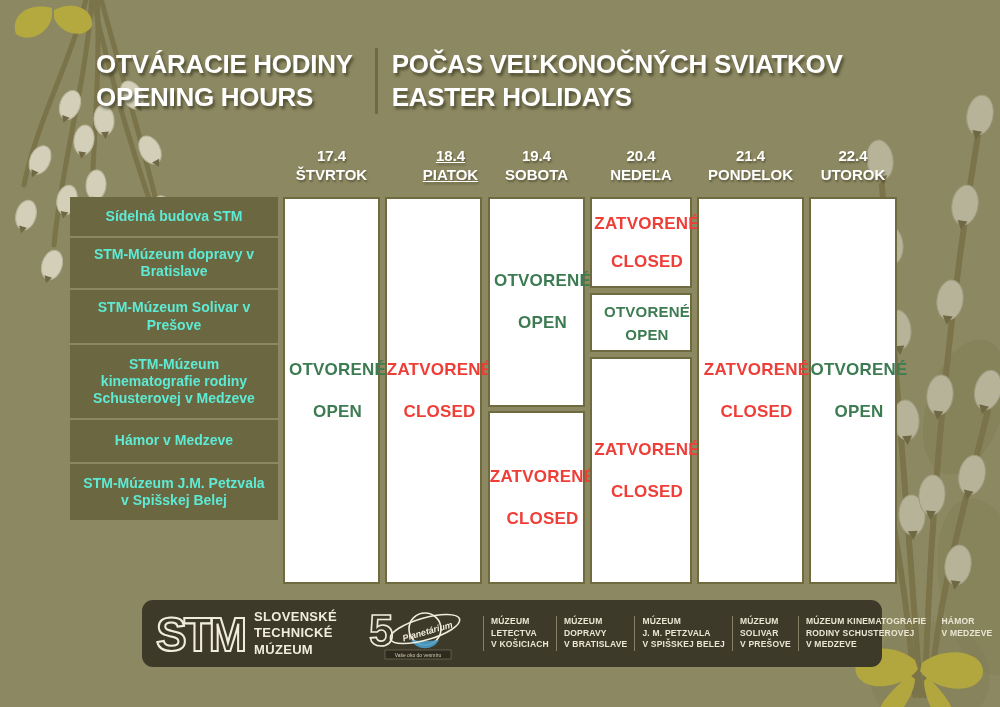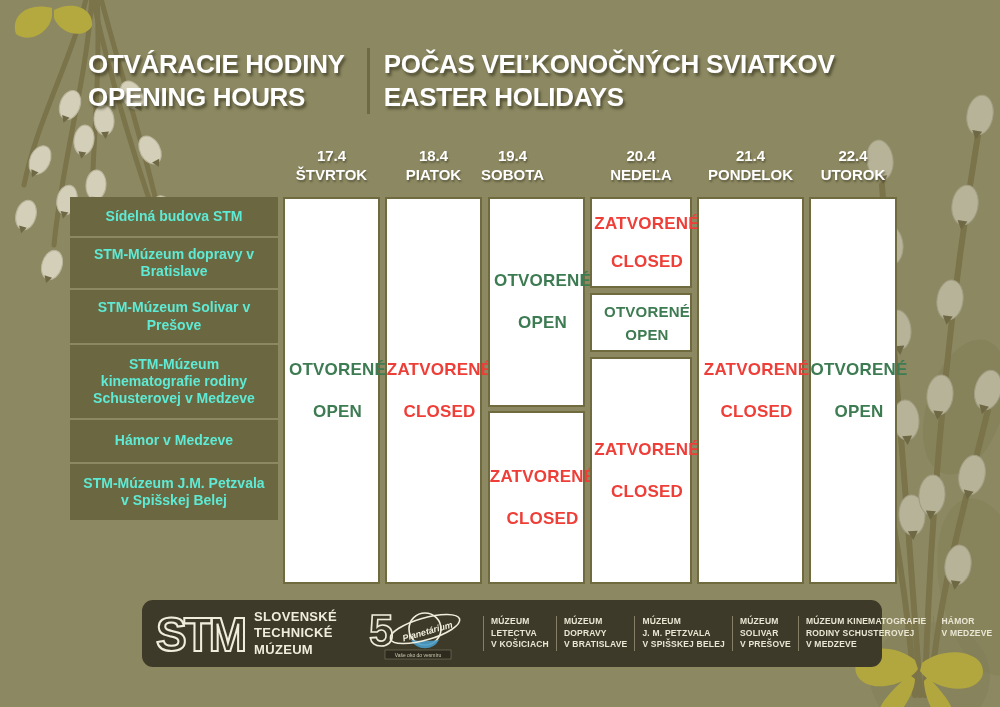--- a/index.html
+++ b/index.html
@@ -4,21 +4,21 @@
 <style>
   * { margin:0; padding:0; box-sizing:border-box; }
   body { background:#555; font-family:"Liberation Sans", sans-serif; }
   .poster{
     position:relative; width:1000px; height:707px; margin:0 auto;
     background:#8c8962; overflow:hidden;
   }
   .deco{ position:absolute; pointer-events:none; }
 
   
-  .title-wrap{ position:absolute; left:88px; top:48px; display:flex; align-items:stretch; }
+  .title-wrap{ position:absolute; left:96px; top:48px; display:flex; align-items:stretch; }
   .title-block{ display:flex; flex-direction:column; justify-content:center; }
   .title-line{
     font-size:26px; font-weight:800; color:#ffffff; letter-spacing:-0.3px;
     line-height:33px; text-shadow:2px 3px 3px rgba(56,53,32,0.7); white-space:nowrap;
   }
   .title-divider{ width:3px; background:#6d6a44; margin:0 14px 0 22px; }
 
   
   .col-header{
     position:absolute; top:146px; height:42px; text-align:center;
@@ -154,25 +154,25 @@
     <div class="title-block">
       <div class="title-line">POČAS VEĽKONOČNÝCH SVIATKOV</div>
       <div class="title-line">EASTER HOLIDAYS</div>
     </div>
   </header>
 
   <div class="col-header" style="left:283px; width:97px;">
     <div>17.4</div>
     <div>ŠTVRTOK</div>
   </div>
-  <div class="col-header" style="left:385px; width:97px;">
+  <div class="col-header" style="left:402px; width:97px;text-decoration:underline;">
     <div>18.4</div>
     <div>PIATOK</div>
   </div>
-  <div class="col-header" style="left:464px; width:97px;">
+  <div class="col-header" style="left:488px; width:97px;">
     <div>19.4</div>
     <div>SOBOTA</div>
   </div>
   <div class="col-header" style="left:590px; width:102px;">
     <div>20.4</div>
     <div>NEDEĽA</div>
   </div>
   <div class="col-header" style="left:697px; width:107px;">
     <div>21.4</div>
     <div>PONDELOK</div>

